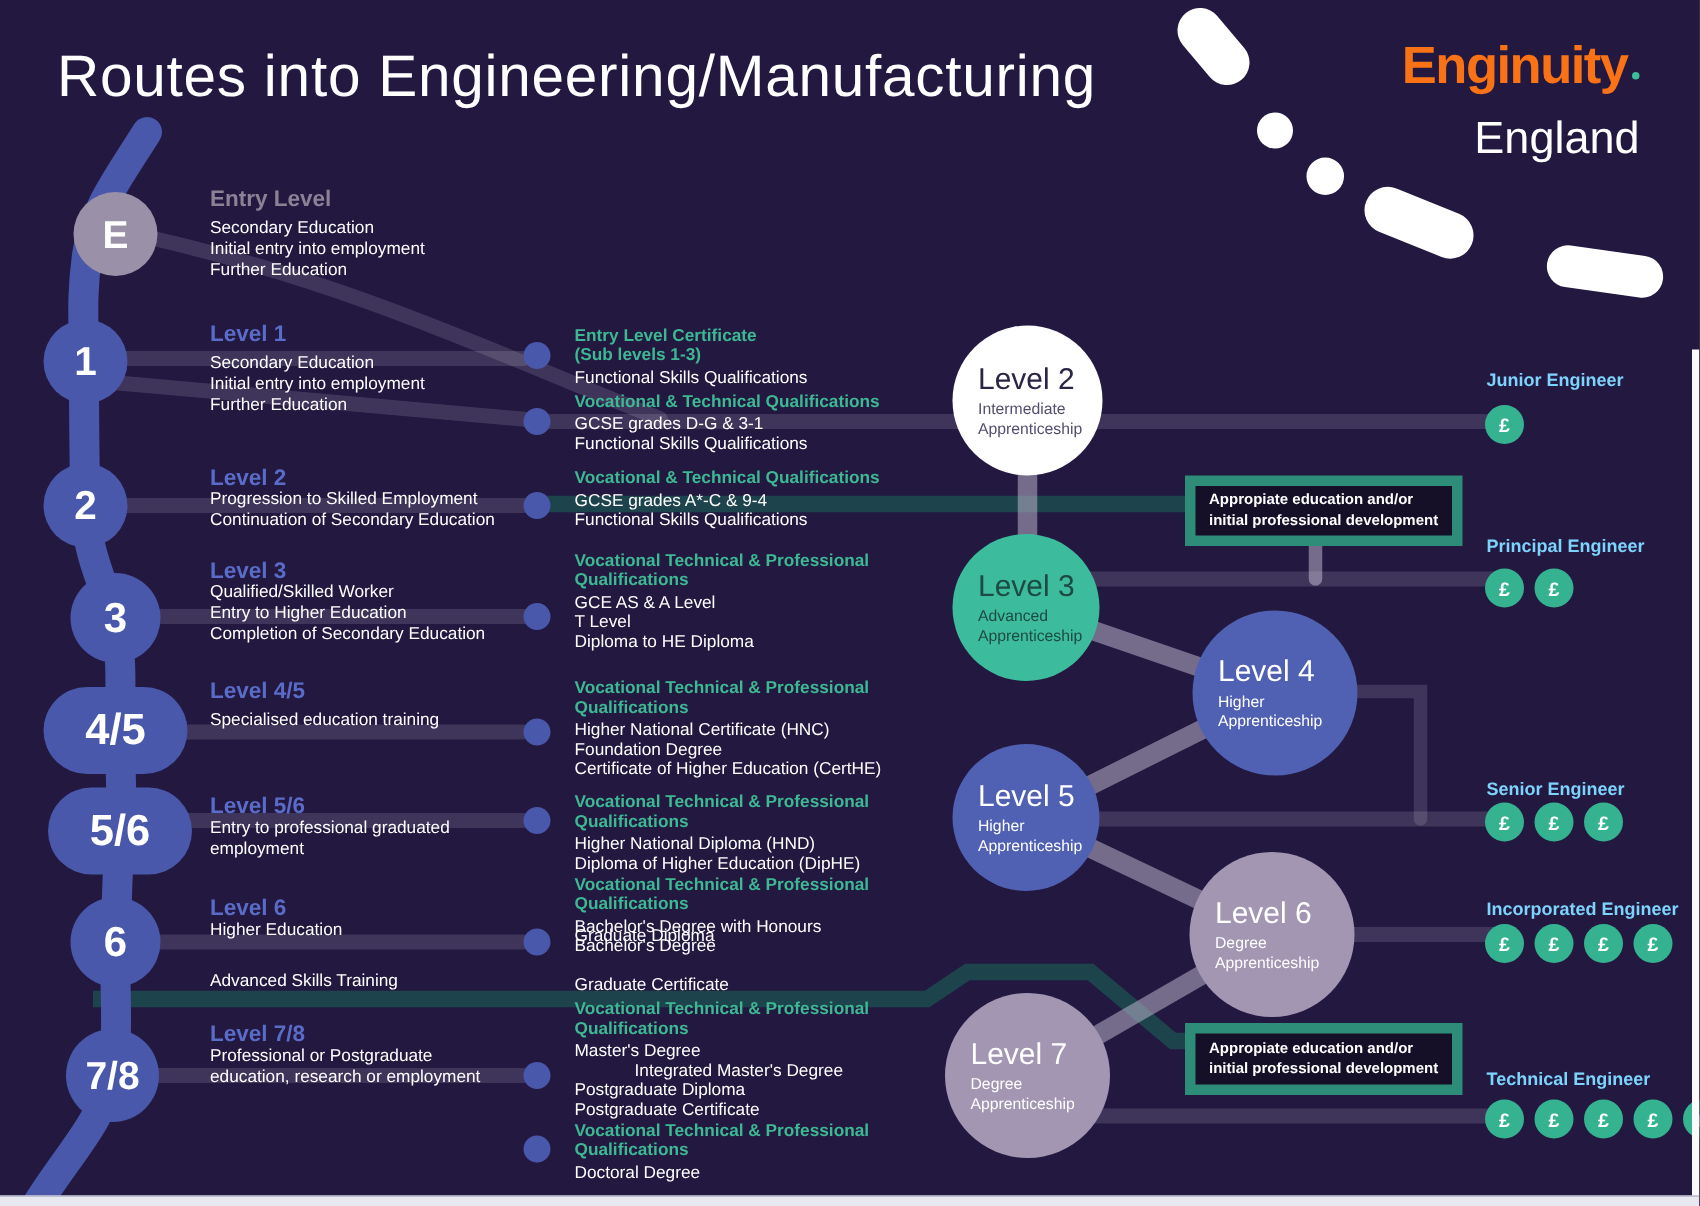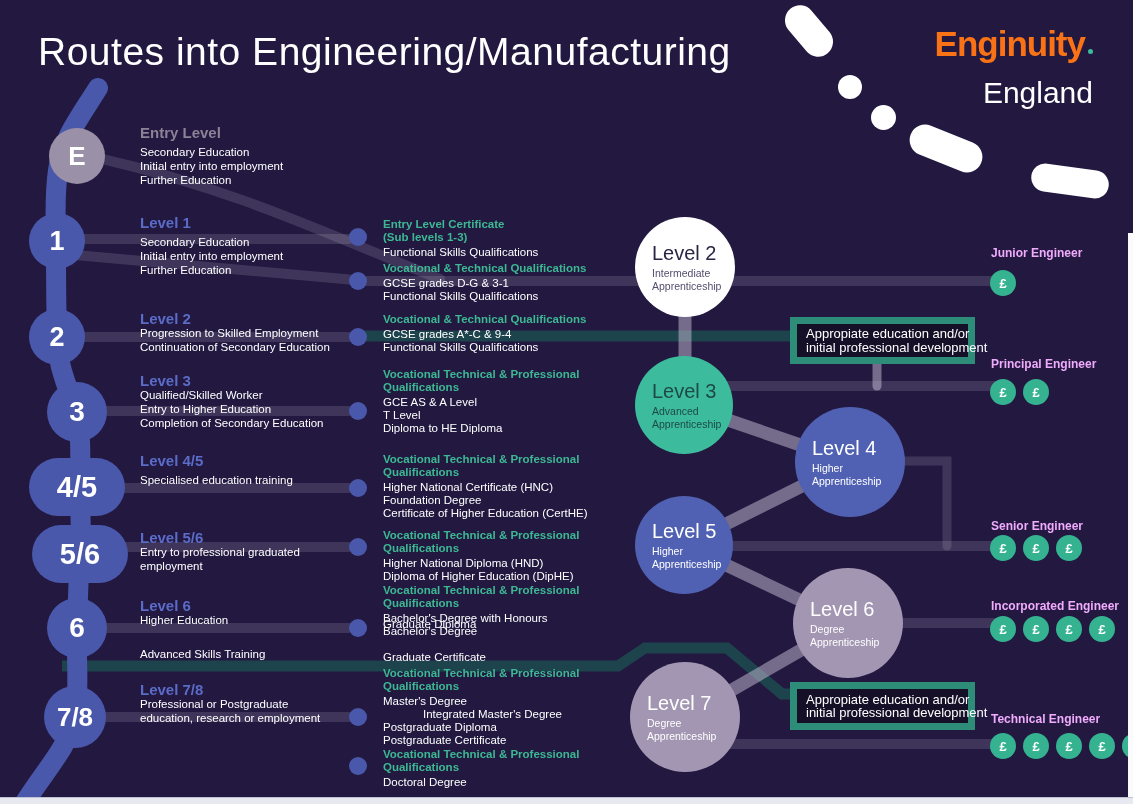--- a/index.html
+++ b/index.html
@@ -22,22 +22,22 @@
   .app{position:absolute;border-radius:50%;z-index:3;display:flex;flex-direction:column;justify-content:center;
        padding-left:17px;box-sizing:border-box;}
   .app-title{font-size:20px;margin-bottom:2px;}
   .app-sub{font-size:10.5px;line-height:13px;}
   .app-white{background:#ffffff;} .app-white .app-title{color:#2b2545;} .app-white .app-sub{color:#554d6e;}
   .app-teal{background:#3cbc9c;color:#1d4a44;}
   .app-blue{background:#5060b2;color:#fff;}
   .app-lavender{background:#a296b2;color:#fff;}
   .note{position:absolute;border:7px solid #2e8d79;background:#151028;z-index:3;box-sizing:border-box;
         display:flex;flex-direction:column;justify-content:center;padding-left:9px;}
-  .note-line{font-size:13px;font-weight:400;color:#fff;line-height:13.5px;white-space:nowrap;}
-  .career-label{position:absolute;font-size:12px;font-weight:700;color:#f0abfc;z-index:3;white-space:nowrap;}
+  .note-line{font-size:10px;font-weight:700;color:#fff;line-height:13.5px;white-space:nowrap;}
+  .career-label{position:absolute;font-size:12px;font-weight:700;color:#7dd3fc;z-index:3;white-space:nowrap;}
   .coins{position:absolute;display:flex;gap:7px;z-index:3;}
   .coin{width:26px;height:26px;border-radius:50%;background:#35b391;color:#fff;font-weight:700;font-size:13px;
         display:flex;align-items:center;justify-content:center;}
   .bottom-strip{position:absolute;left:0;right:0;top:797px;height:7px;background:#e7e8f0;border-top:1px solid #bfc0d2;z-index:6;}
   .right-strip{position:absolute;top:233px;bottom:7px;left:1128px;width:5px;background:#fbfbfd;z-index:6;}
   svg{position:absolute;left:0;top:0;z-index:2;}
 </style>
 </head>
 <body>
 

